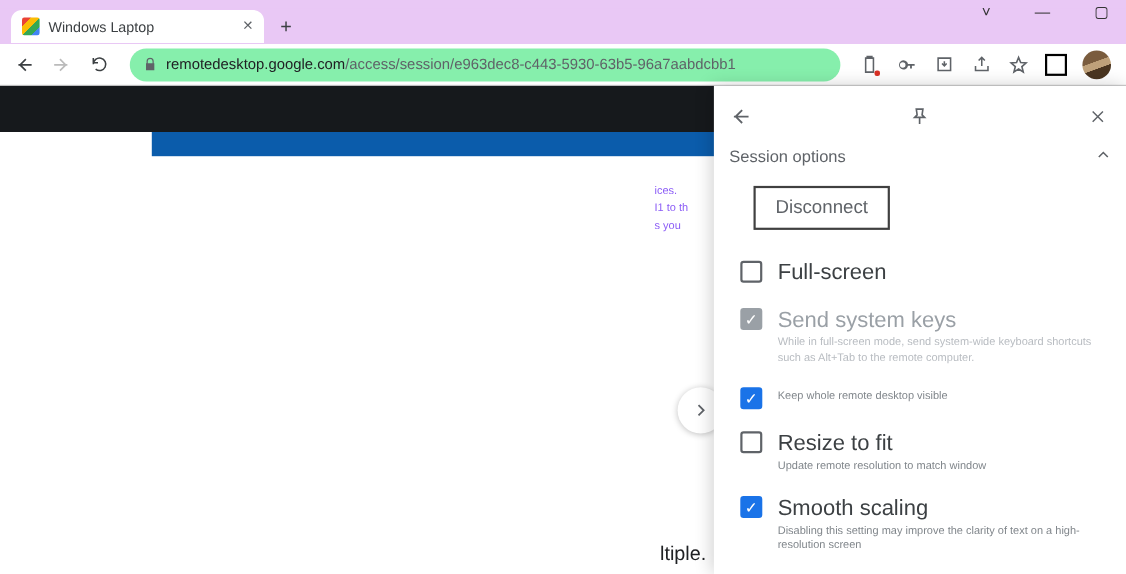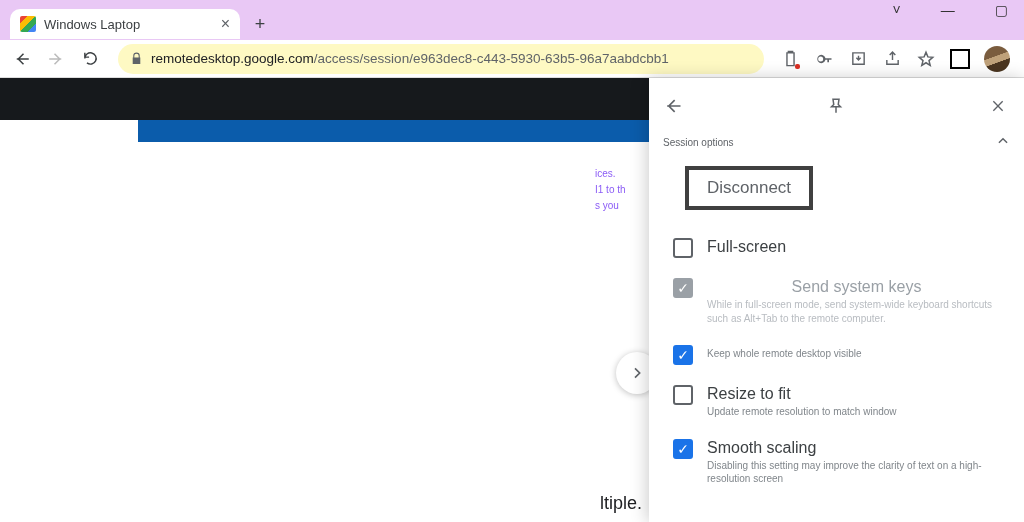--- a/index.html
+++ b/index.html
@@ -11,52 +11,52 @@
 
     .tabbar { height: 32px; background: #e9c8f5; display: flex; align-items: center; padding-left: 10px; }
     .tab { background: #fff; border-radius: 10px 10px 0 0; height: 30px; width: 230px; display: flex; align-items: center; padding: 0 10px; gap: 8px; font-size: 13px; color: #3c4043; }
     .tab .favicon { width: 16px; height: 16px; border-radius: 2px; background: linear-gradient(135deg,#ea4335 25%,#fbbc04 25% 50%,#34a853 50% 75%,#4285f4 75%); }
     .tab .close { margin-left: auto; font-size: 16px; color: #5f6368; }
     .newtab { width: 28px; height: 28px; display: flex; align-items: center; justify-content: center; font-size: 18px; color: #3c4043; margin-left: 6px; }
 
     .toolbar { height: 38px; background: #fff; display: flex; align-items: center; padding: 0 8px; gap: 6px; border-bottom: 1px solid #ddd; }
     .nav-btn { width: 28px; height: 28px; display: flex; align-items: center; justify-content: center; color: #5f6368; border-radius: 14px; }
     .nav-btn.disabled { color: #bbb; }
-    .omnibox { flex: 1; background: #fef9c3; border-radius: 16px; height: 30px; display: flex; align-items: center; padding: 0 12px; gap: 8px; font-size: 13.5px; color: #5f6368; margin: 0 4px 0 8px; }
+    .omnibox { flex: 1; background: #86efac; border-radius: 16px; height: 30px; display: flex; align-items: center; padding: 0 12px; gap: 8px; font-size: 13.5px; color: #5f6368; margin: 0 4px 0 8px; }
     .omnibox .lock { font-size: 12px; color: #5f6368; }
     .omnibox .domain { color: #202124; }
     .right-icons { display: flex; align-items: center; gap: 14px; padding: 0 6px; }
     .right-icons .ico { width: 20px; height: 20px; display: flex; align-items: center; justify-content: center; color: #5f6368; }
     .paste-ico { position: relative; }
     .paste-ico .dot { position: absolute; width: 5px; height: 5px; background: #d93025; border-radius: 2px; bottom: 0; right: 0; }
     .ext-box { width: 20px; height: 20px; border: 2px solid #000; }
     .avatar { width: 26px; height: 26px; border-radius: 13px; background: linear-gradient(160deg,#7a5c3e 40%,#bfa17a 41% 60%,#4a3520 61%); }
 
     .content { position: absolute; top: 78px; left: 0; right: 0; bottom: 0; background: #fff; }
     .blackbar { position: absolute; top: 0; left: 0; right: 0; height: 42px; background: #16191c; }
     .bluebar { position: absolute; top: 42px; left: 138px; right: 0; height: 22px; background: #0b5cab; }
     .bg-text { position: absolute; top: 88px; left: 595px; font-size: 10px; color: #8b5cf6; line-height: 1.6; white-space: pre; }
     .bg-text2 { position: absolute; top: 392px; left: 600px; font-size: 18px; color: #202124; margin-top: 23px; }
     .chev-handle { position: absolute; top: 274px; left: 616px; width: 42px; height: 42px; background: #fff; border-radius: 21px; box-shadow: 0 1px 6px rgba(0,0,0,.25); display: flex; align-items: center; justify-content: center; color: #5f6368; }
 
     .panel { position: absolute; top: 0; right: 0; width: 375px; bottom: 0; background: #fff; box-shadow: -2px 0 16px rgba(0,0,0,.2); padding: 14px 14px 8px 14px; overflow: hidden; }
     .panel-header { display: flex; align-items: center; justify-content: space-between; height: 28px; color: #5f6368; }
     .panel-header .ico { width: 20px; text-align: center; }
-    .section-header { display: flex; align-items: flex-end; justify-content: space-between; margin-top: 14px; color: #5f6368; font-size: 10px; }
+    .section-header { display: flex; align-items: flex-start; justify-content: space-between; margin-top: 14px; color: #5f6368; font-size: 15px; }
 
     .disconnect-wrap { margin: 18px 0 18px 22px; }
-    .disconnect-btn { border: 4px solid #404040; padding: 8px 18px; font-size: 17px; color: #5f6368; display: inline-block; }
+    .disconnect-btn { border: 2px solid #404040; padding: 8px 18px; font-size: 17px; color: #5f6368; display: inline-block; }
 
     .opt { display: flex; gap: 14px; padding: 10px 4px 10px 10px; }
     .chk { width: 20px; height: 20px; border: 2px solid #5f6368; border-radius: 3px; flex: none; display: flex; align-items: center; justify-content: center; color: #fff; font-size: 14px; }
     .chk.checked { background: #1a73e8; border-color: #1a73e8; }
     .chk.checked.disabled { background: #9aa0a6; border-color: #9aa0a6; }
     .opt-body { flex: 1; }
-    .opt-title { font-size: 16px; color: #3c4043; font-weight: 500; }
-    .opt-title.disabled { color: #9aa0a6; text-align: center; }
+    .opt-title { font-size: 20px; color: #3c4043; font-weight: 500; }
+    .opt-title.disabled { color: #9aa0a6; }
     .opt-desc { font-size: 10px; color: #80868b; margin-top: 2px; line-height: 1.35; }
     .opt-desc.disabled { color: #b8bcc1; }
 
     svg { display: block; }
   </style>
 </head>
 <body>
 
 <div class="window-controls">
   <span>˅</span>

